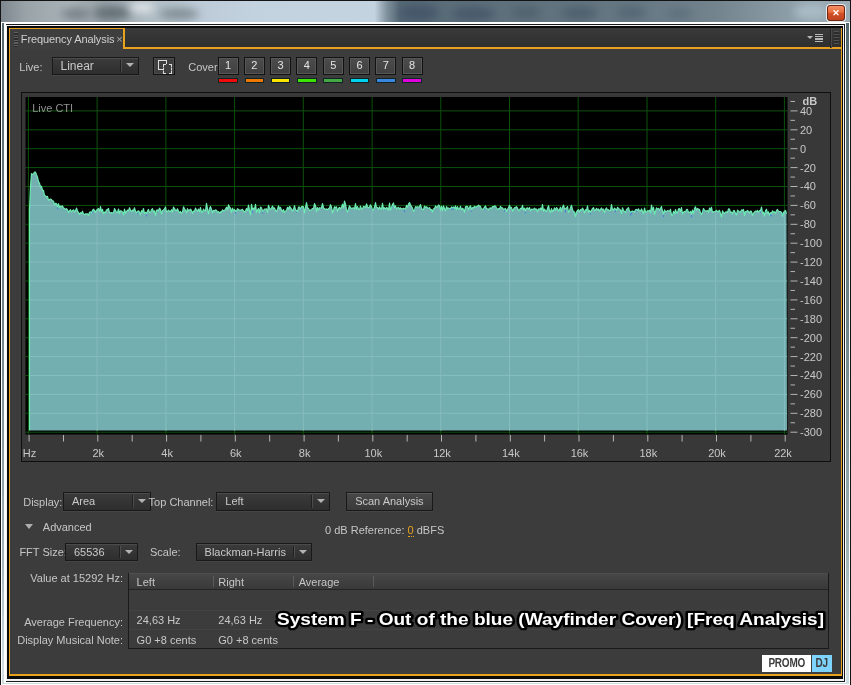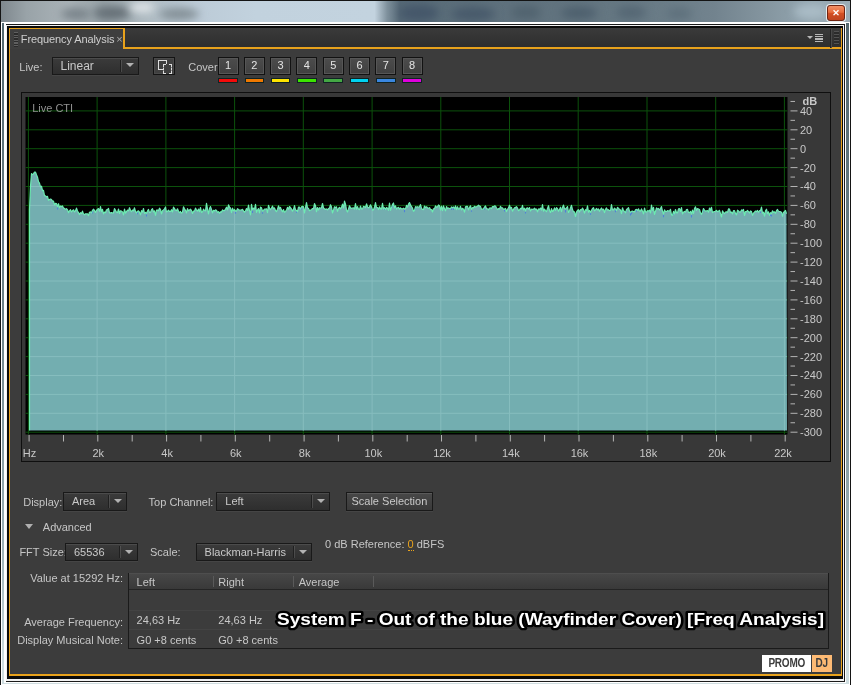--- a/index.html
+++ b/index.html
@@ -52,21 +52,21 @@
 
 #tbl{position:absolute;left:128px;top:572.5px;width:701px;height:76.5px;border-left:1px solid #1a1a1a;border-right:1px solid #1a1a1a;border-bottom:1px solid #1a1a1a}
 #tblhead{position:absolute;left:0;top:0;right:0;height:17px;background:linear-gradient(#474747,#393939);border-bottom:1px solid #242424;border-top:1px solid #4e4e4e}
 #tblhead .h{position:absolute;top:2.5px;font-size:11px;color:#c6c6c6}
 #tblhead .s{position:absolute;top:2px;bottom:2px;width:1px;background:#5a5a5a}
 .rowline{position:absolute;left:0;right:0;height:1px;background:#434343}
 .val{position:absolute;font-size:11px;color:#c9c9c9;white-space:nowrap}
 .rlab{position:absolute;right:728px;font-size:11px;color:#c6c6c6;white-space:nowrap;text-align:right}
 
 #promo1{position:absolute;left:762px;top:654.8px;width:49.2px;height:16.9px;background:#fff}
-#promo2{position:absolute;left:812.4px;top:654.8px;width:19.6px;height:16.9px;background:#fdba74}
+#promo2{position:absolute;left:812.4px;top:654.8px;width:19.6px;height:16.9px;background:#7dd3fc}
 .plogo{color:#3c3c3c;font-weight:bold;font-size:13.5px;line-height:16.5px;text-align:center;transform:scaleX(.74);transform-origin:center;letter-spacing:-.3px}
 </style></head>
 <body>
 <div id="stage">
 <div class="abs wL"></div>
 <div class="abs wTeal"></div>
 <div class="abs wW2"></div>
 <div class="abs wD1"></div>
 <div class="abs wW3"></div>
 <div class="abs wB1"></div>
@@ -183,48 +183,48 @@
         <text x="421.0" y="365" text-anchor="middle">12k</text>
         <text x="489.8" y="365" text-anchor="middle">14k</text>
         <text x="558.5" y="365" text-anchor="middle">16k</text>
         <text x="627.3" y="365" text-anchor="middle">18k</text>
         <text x="696.0" y="365" text-anchor="middle">20k</text>
         <text x="762.0" y="365" text-anchor="middle">22k</text>
       </g>
 </svg>
 
 <div class="lab" style="left:23.2px;top:495.5px">Display:</div>
-<div class="dd" style="left:62.9px;top:491.5px;width:64px;height:19px;font-size:11px">
+<div class="dd" style="left:62.9px;top:491.5px;width:88px;height:19px;font-size:11px">
       <div class="t" style="top:2.8px">Area</div>
       <div class="sep"></div>
       <div class="ar"></div>
     </div>
 <div class="lab" style="left:148.6px;top:495.5px">Top Channel:</div>
 <div class="dd" style="left:216.3px;top:491.5px;width:113.7px;height:19px;font-size:11px">
       <div class="t" style="top:2.8px">Left</div>
       <div class="sep"></div>
       <div class="ar"></div>
     </div>
-<div class="btn" style="left:345.8px;top:491.5px;width:87.2px;height:19px;font-size:11px;line-height:17px">Scale Selection</div>
+<div class="btn" style="left:345.8px;top:491.5px;width:87.2px;height:19px;font-size:11px;line-height:17px">Scan Analysis</div>
 <div id="advtri"></div>
 <div class="lab" style="left:42.8px;top:521px">Advanced</div>
 
 <div class="lab" style="left:19.4px;top:546px">FFT Size:</div>
 <div class="dd" style="left:65px;top:543px;width:72.5px;height:17.5px;font-size:11px">
       <div class="t" style="top:2px">65536</div>
       <div class="sep"></div>
       <div class="ar"></div>
     </div>
 <div class="lab" style="left:150px;top:546px">Scale:</div>
 <div class="dd" style="left:195.6px;top:543px;width:116px;height:17.5px;font-size:11px">
       <div class="t" style="top:2px">Blackman-Harris</div>
       <div class="sep"></div>
       <div class="ar"></div>
     </div>
-<div class="lab" style="left:325px;top:538px">0 dB Reference: <span style="color:#e8a21c;border-bottom:1px dotted #e8a21c">0</span> dBFS</div>
+<div class="lab" style="left:325px;top:524px">0 dB Reference: <span style="color:#e8a21c;border-bottom:1px dotted #e8a21c">0</span> dBFS</div>
 
 <div id="tbl">
   <div id="tblhead">
     <div class="h" style="left:7.6px">Left</div>
     <div class="h" style="left:89.3px">Right</div>
     <div class="h" style="left:169.7px">Average</div>
     <div class="s" style="left:83.5px"></div>
     <div class="s" style="left:163.8px"></div>
     <div class="s" style="left:244.1px"></div>
   </div>

